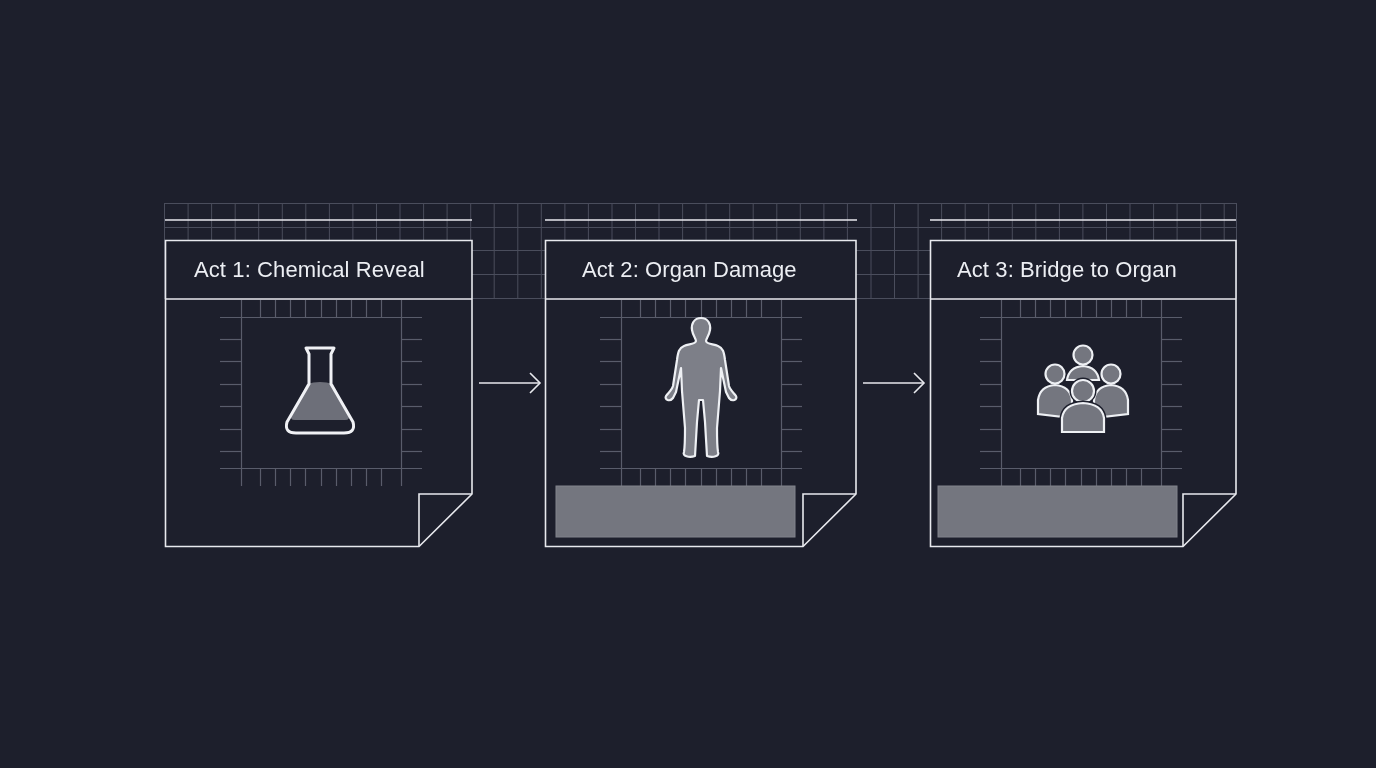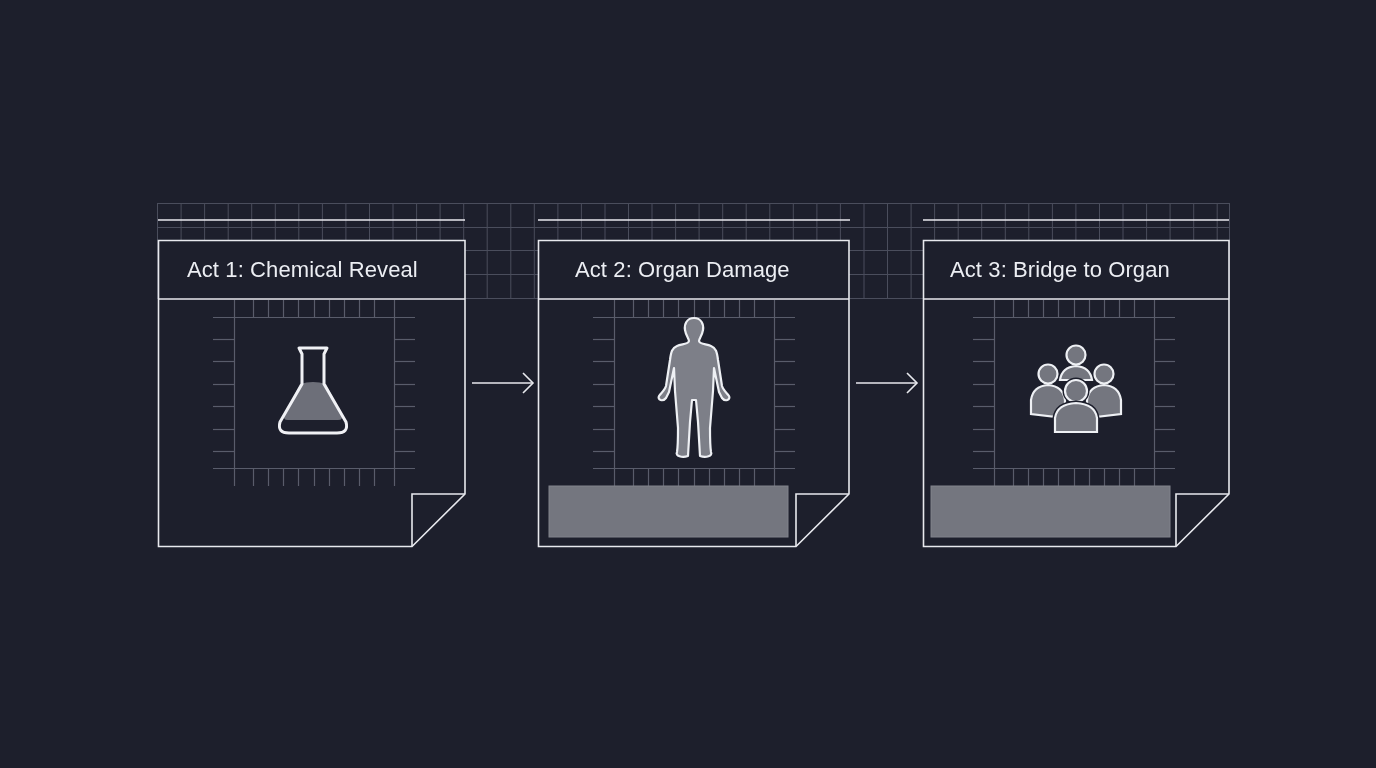--- a/index.html
+++ b/index.html
@@ -9,21 +9,21 @@
     height: 768px;
     background: #1d1f2c;
     overflow: hidden;
   }
   body {
     position: relative;
     font-family: "Liberation Sans", "DejaVu Sans", sans-serif;
   }
   #stage {
     position: absolute;
-    left: 6px; top: 0;
+    left: 13px; top: 0;
     width: 1224px; height: 768px;
   }
   svg { position: absolute; left: 0; top: 0; }
   .panel-title {
     position: absolute;
     height: 58px;
     line-height: 58px;
     color: #eceef3;
     font-size: 22px;
     letter-spacing: 0.1px;

